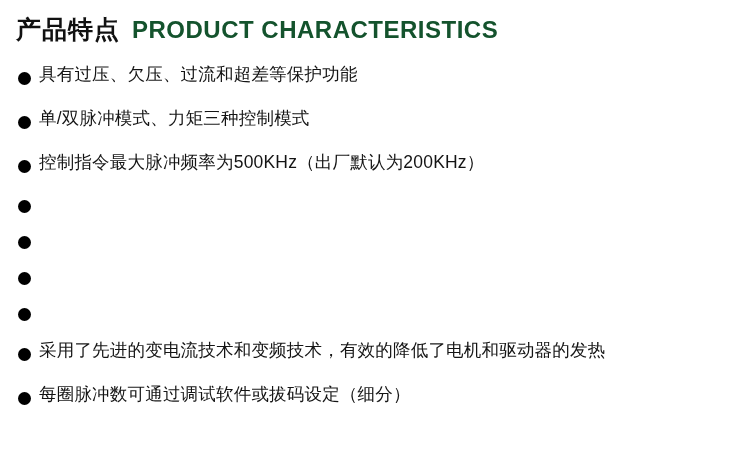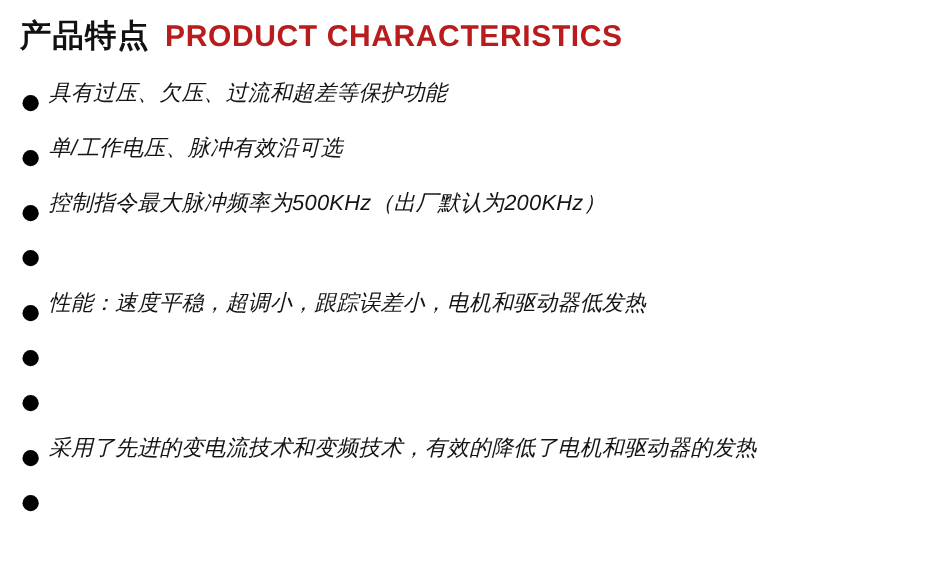--- a/index.html
+++ b/index.html
@@ -31,34 +31,33 @@
     font-size: 25px;
     font-weight: bold;
     letter-spacing: 1px;
     color: #111111;
     line-height: 1.2;
   }
   .title-en {
     font-size: 24px;
     font-weight: bold;
     letter-spacing: 0.5px;
-    color: #b91c1c;
+    color: #14532d;
     line-height: 1.2;
   }
   .features {
     list-style: none;
     margin: 0;
     padding: 0;
   }
   .feature-item {
     display: flex;
-    align-items: flex-end;
+    align-items: center;
     margin: 14px 0 4px 0;
     line-height: 30px;
-    font-style: italic;
   }
   .bullet {
     flex: 0 0 auto;
     width: 13px;
     height: 13px;
     border-radius: 50%;
     background: #000000;
     margin: 9px 8px 0 4px;
   }
   .feature-text {
@@ -80,51 +79,51 @@
 
   <ul class="features">
 
     <li class="feature-item">
       <span class="bullet"></span>
       <span class="feature-text">具有过压、欠压、过流和超差等保护功能</span>
     </li>
 
     <li class="feature-item">
       <span class="bullet"></span>
-      <span class="feature-text">单/工作电压、脉冲有效沿可选</span>
+      <span class="feature-text">单/双脉冲模式、力矩三种控制模式</span>
     </li>
 
     <li class="feature-item">
       <span class="bullet"></span>
       <span class="feature-text">控制指令最大脉冲频率为500KHz（出厂默认为200KHz）</span>
     </li>
 
 
     <li class="feature-item">
       <span class="bullet"></span>
     </li>
 
     <li class="feature-item">
       <span class="bullet"></span>
-      <span class="feature-text">性能：速度平稳，超调小，跟踪误差小，电机和驱动器低发热</span>
     </li>
 
     <li class="feature-item">
       <span class="bullet"></span>
     </li>
 
 
     <li class="feature-item">
       <span class="bullet"></span>
     </li>
 
 
     <li class="feature-item">
       <span class="bullet"></span>
       <span class="feature-text">采用了先进的变电流技术和变频技术，有效的降低了电机和驱动器的发热</span>
     </li>
 
     <li class="feature-item">
       <span class="bullet"></span>
+      <span class="feature-text">每圈脉冲数可通过调试软件或拔码设定（细分）</span>
     </li>
 
   </ul>
 </div>
 
 </body></html>

